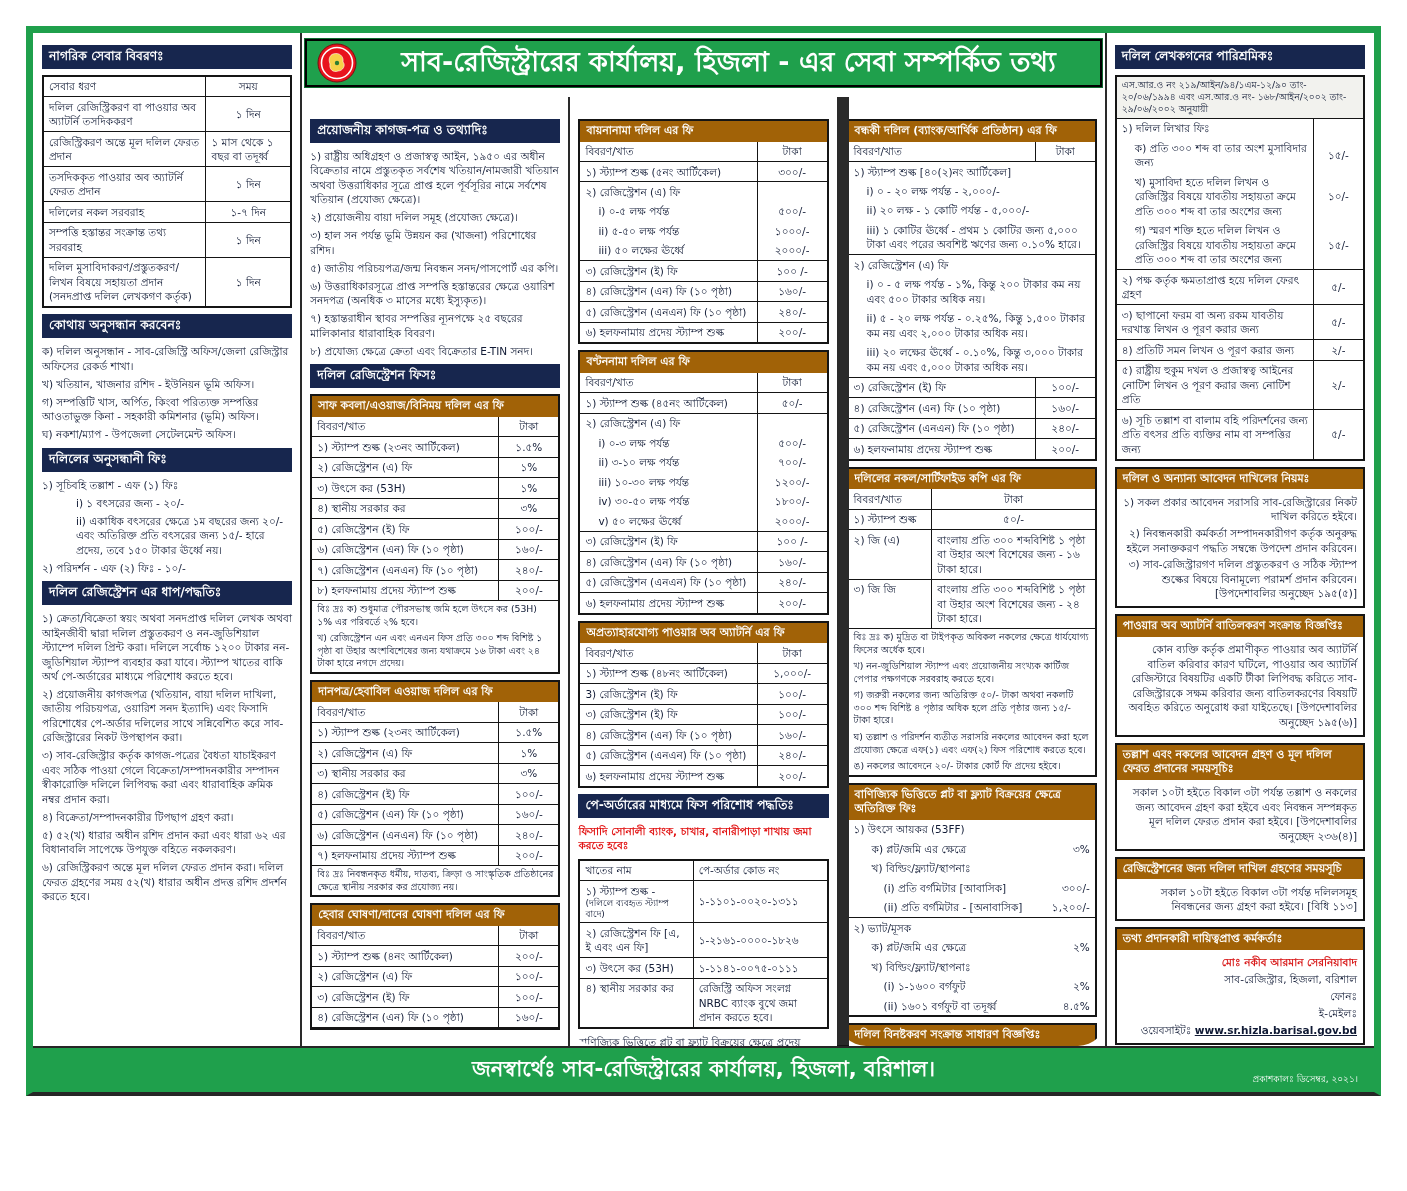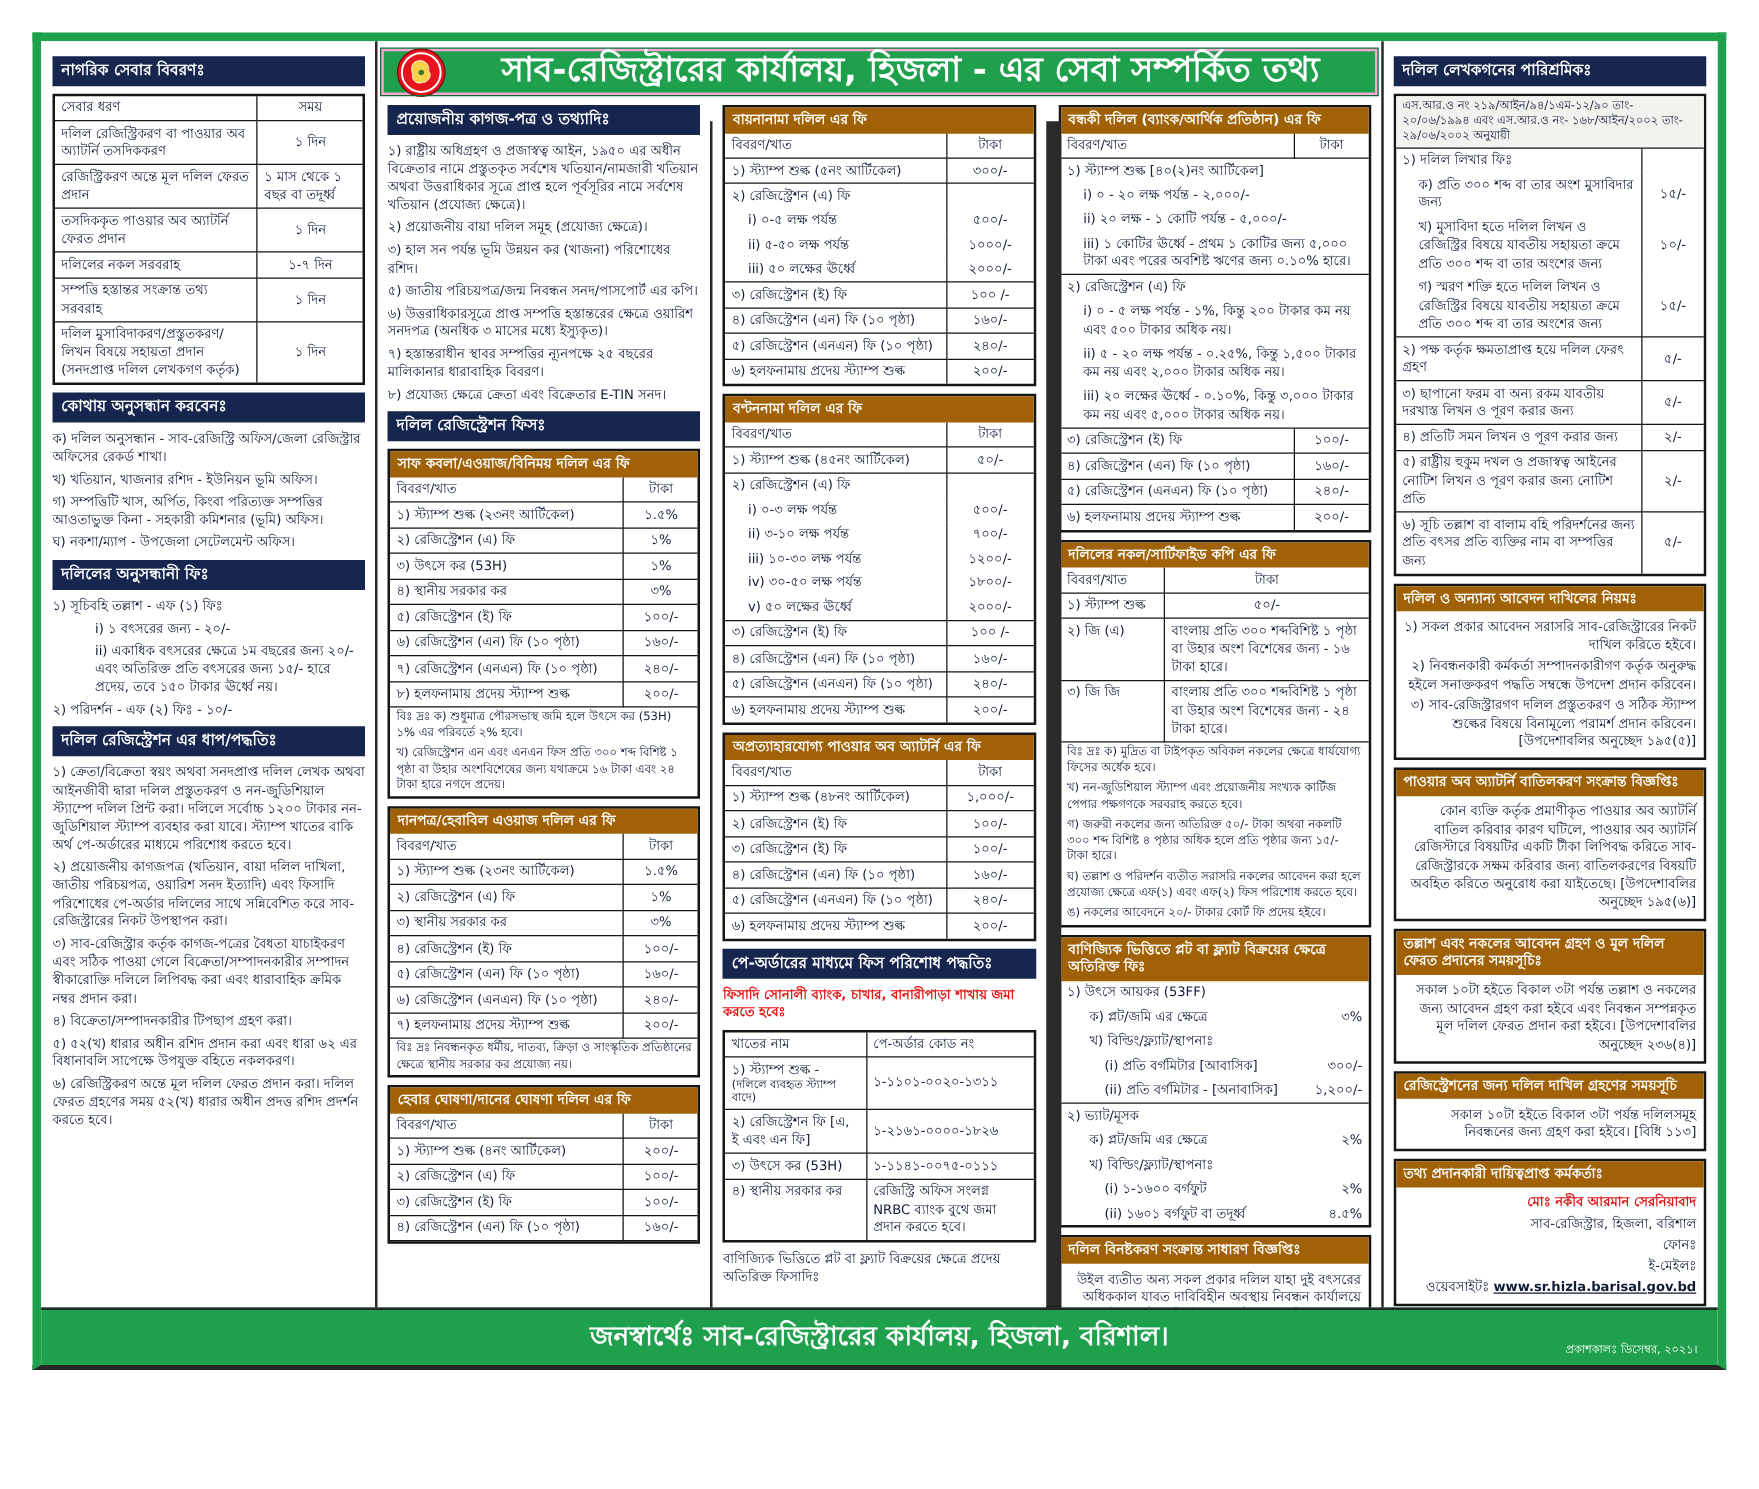--- a/index.html
+++ b/index.html
@@ -11,31 +11,31 @@
   .frame{
     position:relative;margin:26px 26px 0 26px;
     border:7px solid #1fa04c;border-bottom:4px solid #262626;
     background:#fff;
   }
   .content{
     position:relative;display:grid;grid-template-columns:repeat(5,1fr);
     height:1013px;background:#fff;
   }
   .col{padding:6px 9px 10px 9px;font-size:10.5px;line-height:1.38;overflow:hidden;}
-  .col.mid{padding-top:45px;}
+  .col.mid{padding-top:80px;border-radius:28px;}
   
   .vd{position:absolute;width:2px;background:#2a2a2a;top:0;bottom:0;z-index:2;}
   .vd.a{left:calc(20% - 1px);}
   .vd.b{left:calc(40% - 1px);top:64px;}
   .vd.c{left:calc(60% - 1px);top:64px;}
   .vd.d{left:calc(80% - 1px);}
   
   .header-bar{
-    position:absolute;left:calc(20% + 4px);right:calc(20% + 4px);top:6px;height:37px;
-    background:#1fa04c;border:2px solid #f9a8d4;outline:1.5px solid #0d6b30;
+    position:absolute;left:calc(20% + 4px);right:calc(20% + 4px);top:6px;height:48px;
+    background:#1fa04c;border:2px solid #000000;outline:1.5px solid #0d6b30;
     display:flex;align-items:center;padding:0 10px;gap:10px;z-index:3;box-sizing:border-box;
   }
   .header-title{flex:1;text-align:center;color:#fff;font-size:27px;font-weight:bold;}
   .logo{width:40px;height:40px;flex:0 0 auto;}
   
   .footer-bar{
     position:relative;height:44px;background:#1fa04c;border-top:2.5px solid #262626;
     display:flex;align-items:center;justify-content:center;
   }
   .footer-title{color:#fff;font-size:21px;font-weight:bold;}
@@ -367,21 +367,21 @@
           <div class="bt"><span>অপ্রত্যাহারযোগ্য পাওয়ার অব অ্যাটর্নি এর ফি</span></div>
           <div class="tgrid" style="grid-template-columns: 72fr 28fr;">
             <div class="c cl th"><span>বিবরণ/খাত</span></div>
             <div class="c cv th">
               <span>টাকা</span>
             </div>
             <div class="c cl"><span>১) স্ট্যাম্প শুল্ক (৪৮নং আর্টিকেল)</span></div>
             <div class="c cv">
               <span>১,০০০/-</span>
             </div>
-            <div class="c cl"><span>২) রেজিস্ট্রেশন (ই) ফি</span></div>
+            <div class="c cl"><span>3) রেজিস্ট্রেশন (ই) ফি</span></div>
             <div class="c cv">
               <span>১০০/-</span>
             </div>
             <div class="c cl"><span>৩) রেজিস্ট্রেশন (ই) ফি</span></div>
             <div class="c cv">
               <span>১০০/-</span>
             </div>
             <div class="c cl"><span>৪) রেজিস্ট্রেশন (এন) ফি (১০ পৃষ্ঠা)</span></div>
             <div class="c cv">
               <span>১৬০/-</span>

